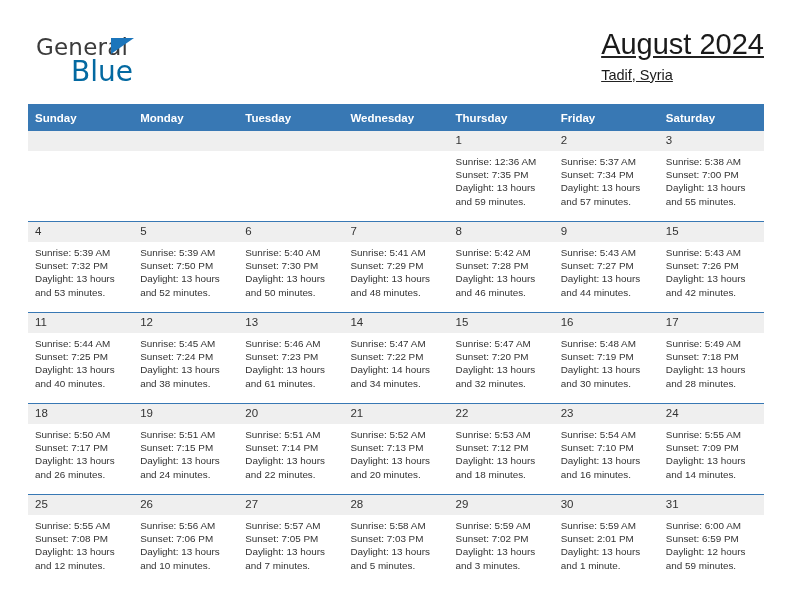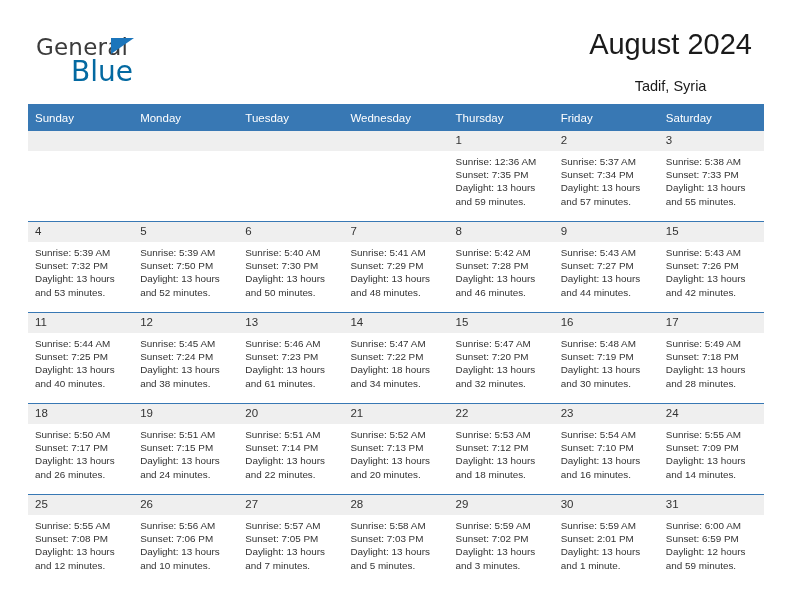--- a/index.html
+++ b/index.html
@@ -59,54 +59,55 @@
     position: absolute;
     left: 35px;
     top: 21px;
     font-size: 28px;
     color: #0369a1;
     font-family: "DejaVu Sans", sans-serif;
     font-weight: 400;
   }
   .title-block {
     position: absolute;
-    right: 12px;
+    right: 0;
     top: 0;
-    text-align: center;
+    text-align: left;
+    text-decoration: underline;
   }
   .cal-title {
     font-size: 29px;
     font-weight: 400;
     color: #1a1a1a;
     line-height: 36px;
     white-space: nowrap;
   }
   .cal-subtitle {
     font-size: 14.5px;
     font-weight: 400;
     color: #1a1a1a;
     line-height: 20px;
-    margin-top: 14px;
+    margin-top: 3px;
     white-space: nowrap;
   }
 
   
   .calendar {
     position: absolute;
     left: 28px;
     top: 104px;
     width: 736px;
     border-collapse: collapse;
     table-layout: fixed;
   }
   .calendar th {
     background: #3878b4;
     color: #ffffff;
     font-size: 11.5px;
-    font-weight: normal;
+    font-weight: bold;
     text-align: left;
     padding: 4px 0 4px 7px;
     height: 19px;
     vertical-align: middle;
     border: none;
   }
   .calendar td {
     width: 105.1px;
     height: 90px;
     vertical-align: top;
@@ -201,21 +202,21 @@
             <div class="details">
               <div>Sunrise: 5:37 AM</div>
               <div>Sunset: 7:34 PM</div>
               <div class="wrapline">Daylight: 13 hours and 57 minutes.</div>
             </div>
           </td>
           <td>
             <div class="daynum">3</div>
             <div class="details">
               <div>Sunrise: 5:38 AM</div>
-              <div>Sunset: 7:33 PM</div>
+              <div>Sunset: 7:00 PM</div>
               <div class="wrapline">Daylight: 13 hours and 55 minutes.</div>
             </div>
           </td>
         </tr>
         <tr class="week-row">
           <td>
             <div class="daynum">4</div>
             <div class="details">
               <div>Sunrise: 5:39 AM</div>
               <div>Sunset: 7:32 PM</div>
@@ -294,21 +295,21 @@
               <div>Sunrise: 5:46 AM</div>
               <div>Sunset: 7:23 PM</div>
               <div class="wrapline">Daylight: 13 hours and 61 minutes.</div>
             </div>
           </td>
           <td>
             <div class="daynum">14</div>
             <div class="details">
               <div>Sunrise: 5:47 AM</div>
               <div>Sunset: 7:22 PM</div>
-              <div class="wrapline">Daylight: 18 hours and 34 minutes.</div>
+              <div class="wrapline">Daylight: 14 hours and 34 minutes.</div>
             </div>
           </td>
           <td>
             <div class="daynum">15</div>
             <div class="details">
               <div>Sunrise: 5:47 AM</div>
               <div>Sunset: 7:20 PM</div>
               <div class="wrapline">Daylight: 13 hours and 32 minutes.</div>
             </div>
           </td>

